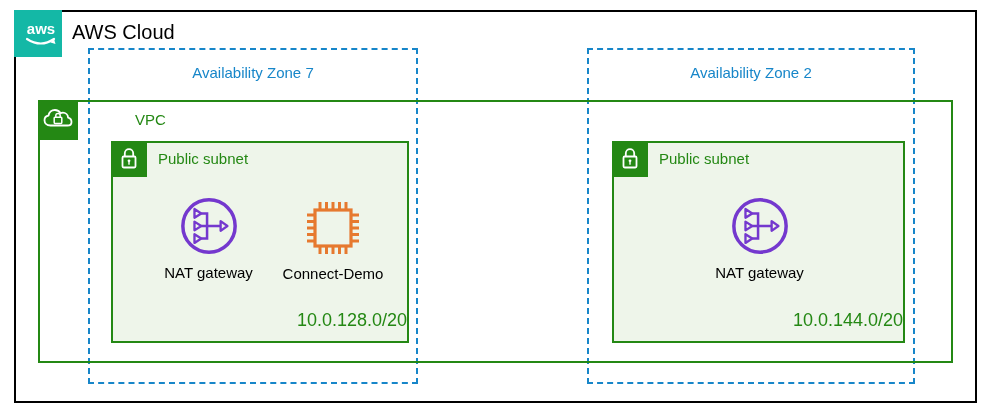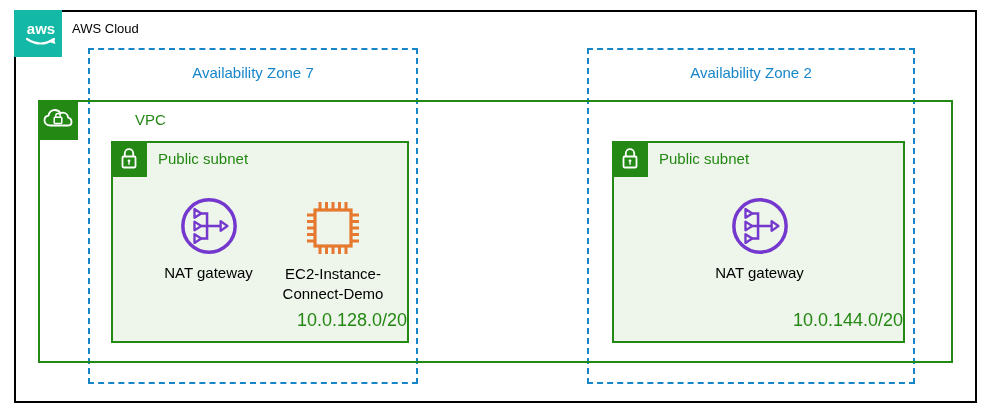--- a/index.html
+++ b/index.html
@@ -5,21 +5,21 @@
   * { margin: 0; padding: 0; box-sizing: border-box; }
   html, body { width: 992px; height: 419px; background: #ffffff; overflow: hidden; }
   body { font-family: "Liberation Sans", "DejaVu Sans", sans-serif; position: relative; }
   .canvas { position: absolute; left: 0; top: 0; width: 992px; height: 419px; }
 
   
   .aws-cloud-box { position: absolute; left: 14px; top: 10px; width: 963px; height: 393px;
                    border: 2px solid #000000; background: #ffffff; }
   .aws-logo { position: absolute; left: 14px; top: 10px; width: 48px; height: 47px;
               background: #14b8a6; z-index: 6; display: flex; align-items: center; justify-content: flex-end; }
-  .aws-cloud-label { position: absolute; left: 72px; top: 21px; font-size: 13px; color: #000000; z-index: 6; }
+  .aws-cloud-label { position: absolute; left: 72px; top: 21px; font-size: 20px; color: #000000; z-index: 6; }
 
   
   .az-box { position: absolute; border: 2px dashed #1786C9; z-index: 1; }
   .az1 { left: 88px; top: 48px; width: 330px; height: 336px; }
   .az2 { left: 587px; top: 48px; width: 328px; height: 336px; }
   .az-label { position: absolute; top: 14px; left: 0; right: 0; text-align: center;
               color: #1786C9; font-size: 15px; }
 
   
   .vpc-box { position: absolute; left: 38px; top: 100px; width: 915px; height: 263px;
@@ -131,21 +131,20 @@
               <line x1="4" y1="43" x2="12" y2="43"></line>
               <line x1="48" y1="17" x2="56" y2="17"></line>
                 <line x1="48" y1="23.5" x2="56" y2="23.5"></line>
               <line x1="48" y1="30" x2="56" y2="30"></line>
                 <line x1="48" y1="36.5" x2="56" y2="36.5"></line>
               <line x1="48" y1="43" x2="56" y2="43"></line>
             </g>
           </svg>
         </div>
         <div class="res-label">
-          <div>EC2-Instance-</div>
           <div>Connect-Demo</div>
         </div>
       </div>
 
       <div class="subnet-cidr">10.0.128.0/20</div>
     </div>
 
     <div class="subnet-box subnet2">
       <div class="subnet-icon">
         <svg width="30" height="30" viewBox="0 0 30 30">

